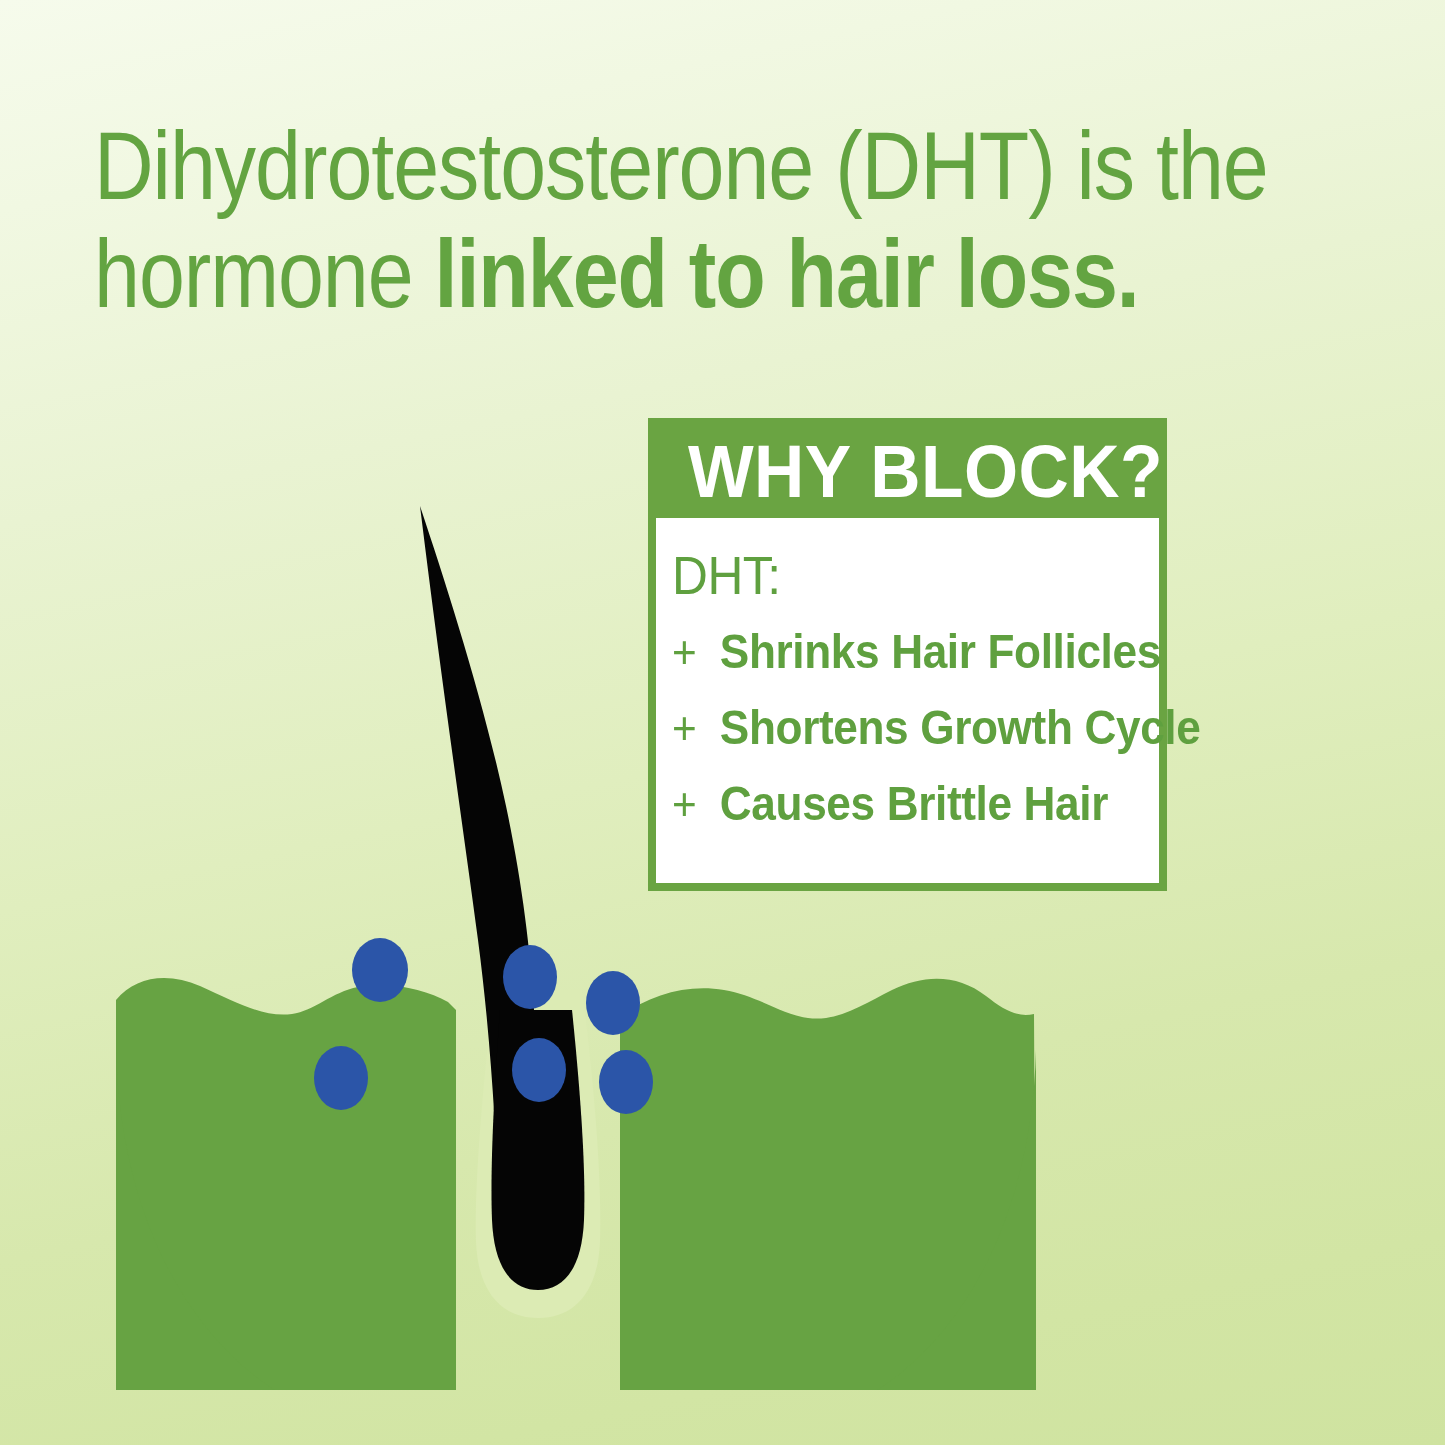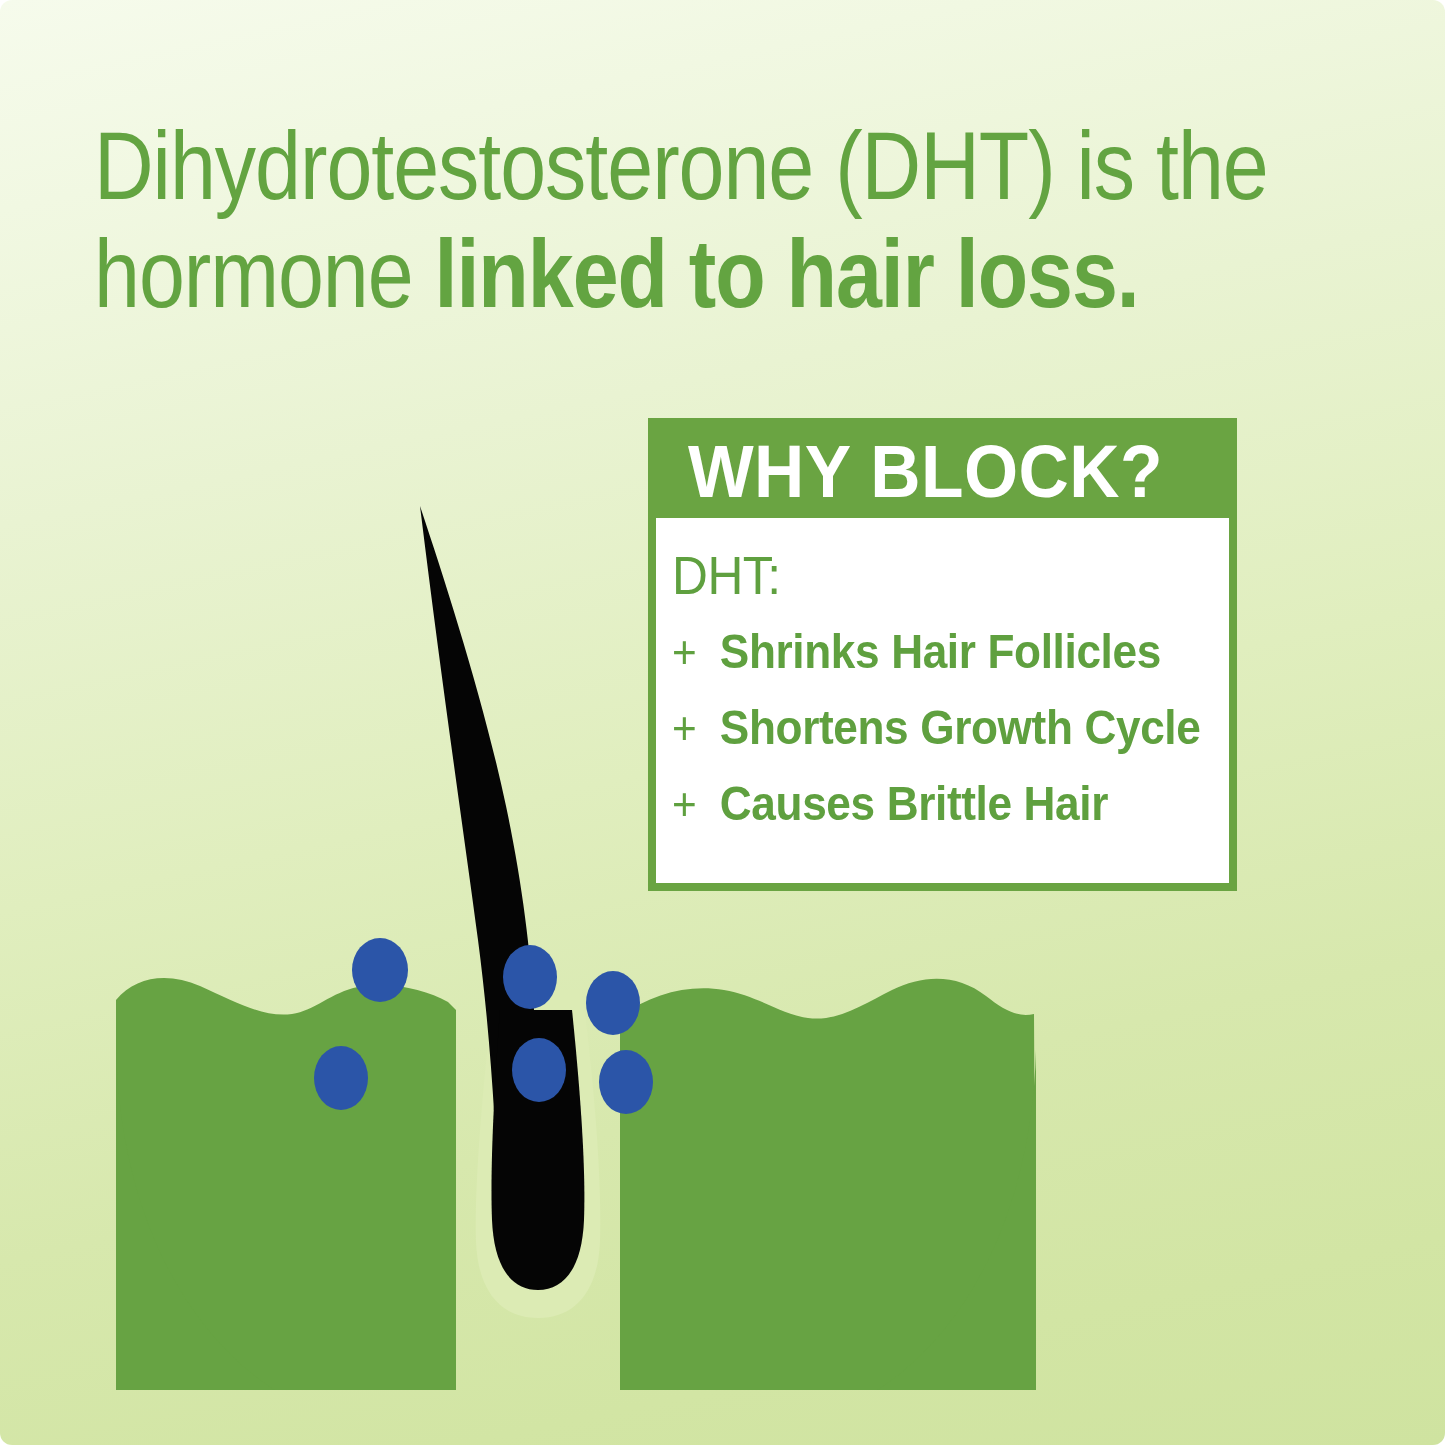--- a/index.html
+++ b/index.html
@@ -20,21 +20,20 @@
     height: 1445px;
     background: linear-gradient(168deg,
         #f6fbec 0%,
         #f1f8e2 12%,
         #e9f3d2 30%,
         #e0eebe 52%,
         #d7e8ad 72%,
         #d2e5a4 88%,
         #cfe3a0 100%);
     overflow: hidden;
-    border-radius: 12px;
   }
 
   
   #headline {
     position: absolute;
     left: 94px;
     top: 112px;
     width: 1270px;
   }
   .headline-line {
@@ -52,21 +51,21 @@
   }
   .headline-line .strong {
     font-weight: 700;
   }
 
   
   #why-block-card {
     position: absolute;
     left: 648px;
     top: 418px;
-    width: 589px;
+    width: 519px;
     height: 473px;
     box-sizing: border-box;
     background: #6aa442;
     padding: 8px 8px 8px 8px;
   }
   #why-block-header {
     height: 92px;
     display: flex;
     align-items: center;
     padding-left: 32px;

